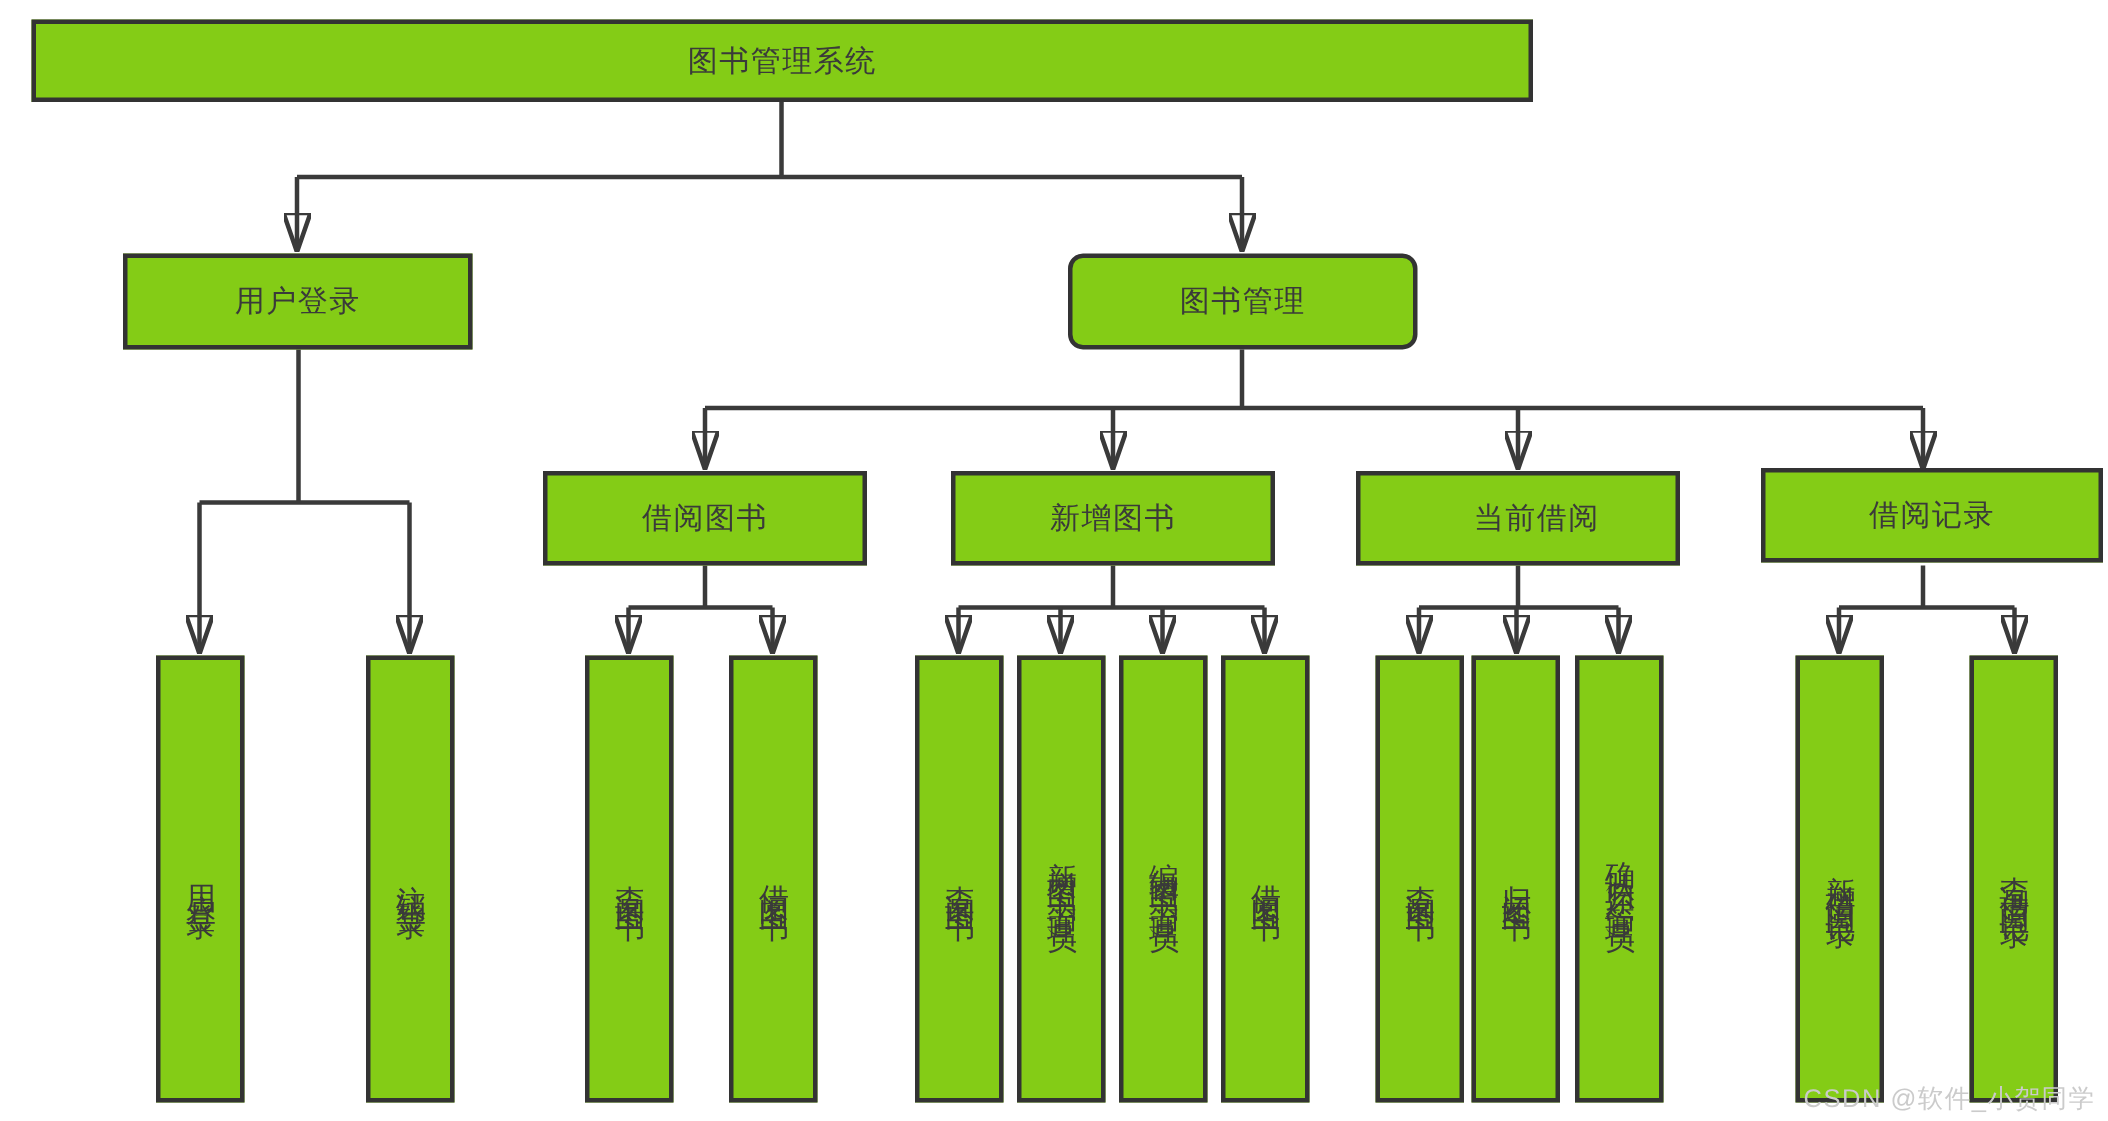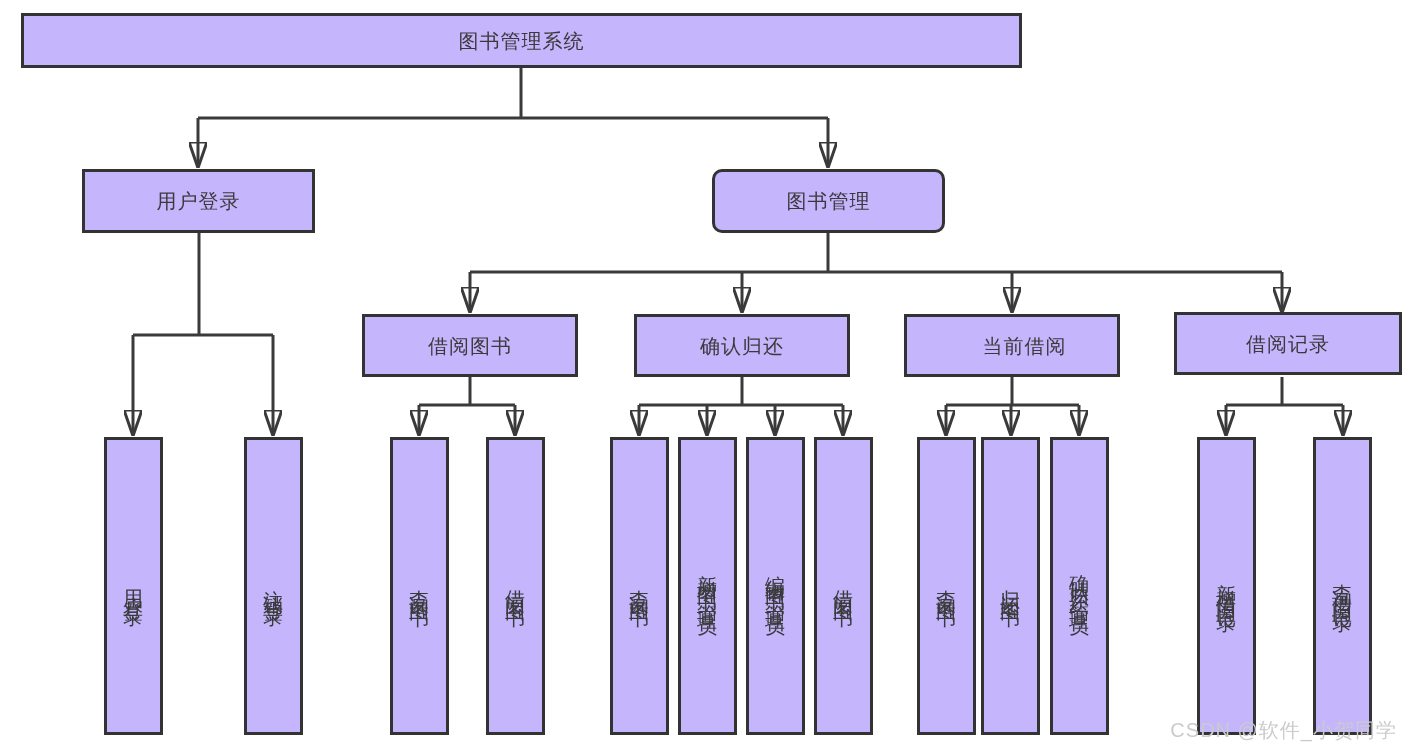--- a/index.html
+++ b/index.html
@@ -8,21 +8,21 @@
     width: 1405px;
     height: 747px;
     background: #ffffff;
     font-family: "Liberation Sans", sans-serif;
     color: #3a3a3a;
     overflow: hidden;
   }
   .box {
     position: absolute;
     box-sizing: border-box;
-    background: #c4b5fd;
+    background: #84cc16;
     border: 3px solid #333333;
     display: flex;
     align-items: center;
     justify-content: center;
     font-size: 20px;
     letter-spacing: 1px;
     text-align: center;
     z-index: 2;
     line-height: 1.2;
   }
@@ -39,21 +39,21 @@
   }
   svg.connectors path, svg.connectors line {
     stroke: #3a3a3a;
     stroke-width: 3;
     fill: none;
   }
   .watermark {
     position: absolute;
     right: 8px;
     bottom: 3px;
-    font-size: 20px;
+    font-size: 17px;
     letter-spacing: 1px;
     color: #cbcbcb;
     z-index: 3;
     white-space: nowrap;
   }
 </style>
 </head>
 <body>
 
 <div class="canvas">
@@ -99,21 +99,21 @@
     <line x1="1226" y1="405" x2="1226" y2="435" marker-end="url(#ah)"></line>
     <line x1="1343" y1="405" x2="1343" y2="435" marker-end="url(#ah)"></line>
   </svg>
 
   <div class="box" style="left:21px; top:13px; width:1001px; height:55px;">图书管理系统</div>
 
   <div class="box" style="left:82px; top:169px; width:233px; height:64px;">用户登录</div>
   <div class="box" style="left:712px; top:169px; width:233px; height:64px;border-radius:10px;">图书管理</div>
 
   <div class="box" style="left:362px; top:314px; width:216px; height:63px;">借阅图书</div>
-  <div class="box" style="left:634px; top:314px; width:216px; height:63px;">确认归还</div>
+  <div class="box" style="left:634px; top:314px; width:216px; height:63px;">新增图书</div>
   <div class="box" style="left:904px; top:314px; width:216px; height:63px;padding-left:25px;">当前借阅</div>
   <div class="box" style="left:1174px; top:312px; width:228px; height:63px;">借阅记录</div>
 
   <div class="box vbox" style="left:104px; top:437px; width:59px; height:298px;">用户登录</div>
   <div class="box vbox" style="left:244px; top:437px; width:59px; height:298px;">注销登录</div>
 
   <div class="box vbox" style="left:390px; top:437px; width:59px; height:298px;">查询图书</div>
   <div class="box vbox" style="left:486px; top:437px; width:59px; height:298px;">借阅图书</div>
 
   <div class="box vbox" style="left:610px; top:437px; width:59px; height:298px;">查询图书</div>

